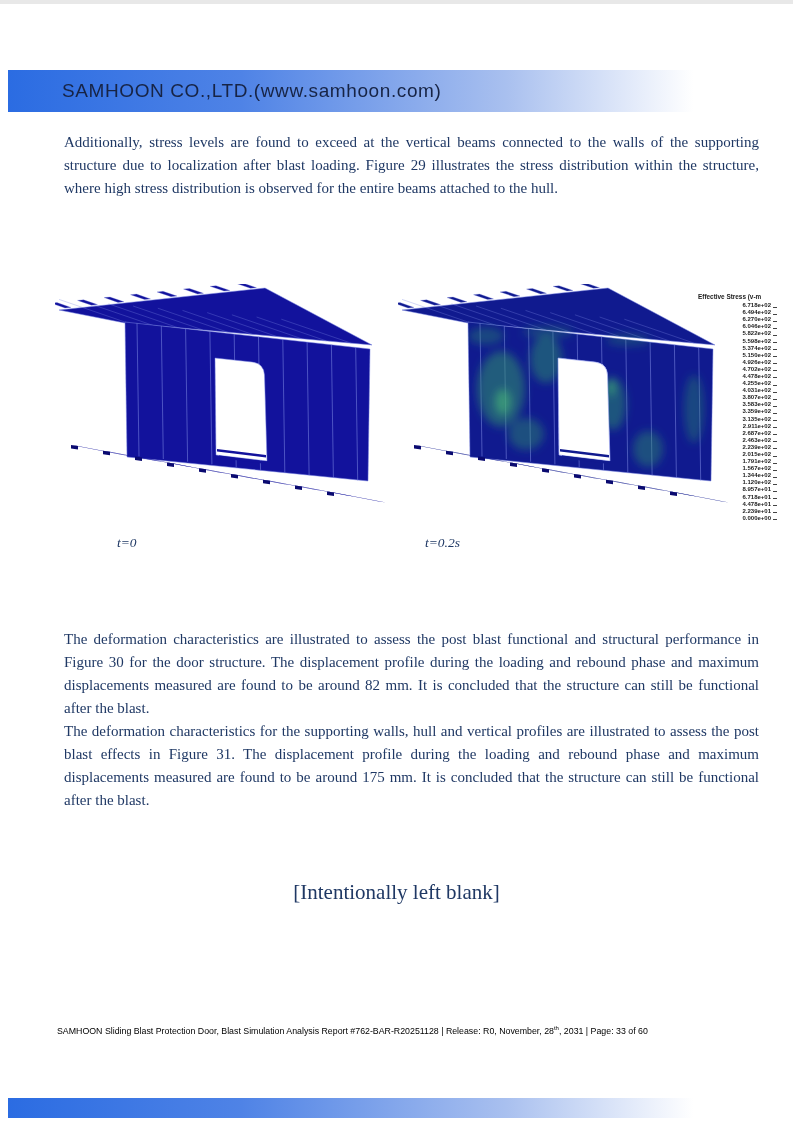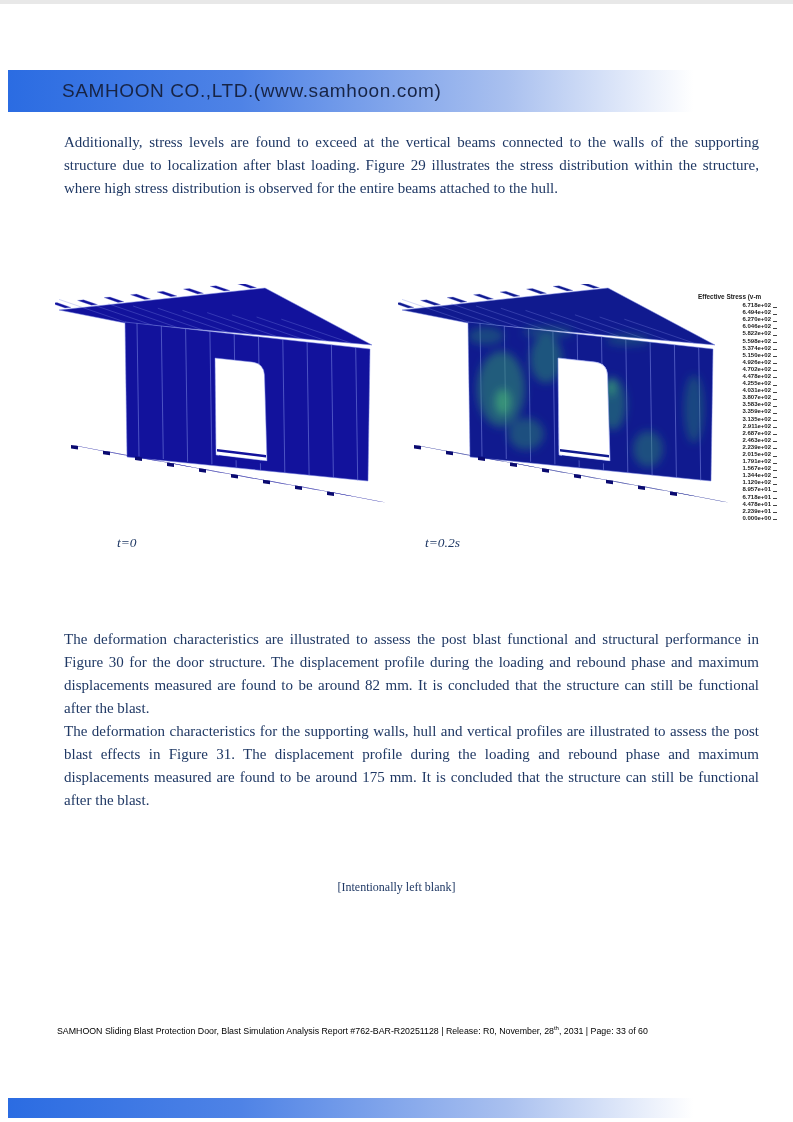--- a/index.html
+++ b/index.html
@@ -16,21 +16,21 @@
     background:linear-gradient(to right,var(--bar-blue) 0%,#4f83e6 30%,#a9c0ef 64%,#ffffff 88%);}
   .bar-top{top:66px;height:42px;display:flex;align-items:center;}
   .bar-bottom{top:1094px;height:20px;}
   .company{font-family:"Liberation Sans",sans-serif;font-size:19px;letter-spacing:.6px;
     color:var(--header-text);padding-left:54px;white-space:nowrap;}
   
   .para{position:absolute;left:64px;width:695px;font-size:15px;line-height:23px;
     color:var(--navy);text-align:justify;margin:0;}
   .p1{top:127px;} .p2{top:624px;} .p3{top:716px;}
   .blank-note{position:absolute;top:876px;left:0;width:793px;text-align:center;
-    font-size:12px;color:var(--navy);}
+    font-size:21px;color:var(--navy);}
   
   .fig-svg{position:absolute;top:280px;}
   .svg-left{left:55px;--m-main:var(--model-navy);--m-dark:var(--model-navy-dark);--m-line:var(--model-edge);}
   .svg-right{left:398px;--m-main:var(--model-navy-right);--m-dark:var(--model-navy-dark);--m-line:var(--model-edge);
     --g1:var(--stress-green);--g2:var(--stress-green-bright);}
   .time-label{position:absolute;top:531px;font-style:italic;font-size:13.5px;
     color:var(--navy);text-align:left;}
   .time-left{left:117px;width:70px;} .time-right{left:425px;width:85px;}
   .caption{position:absolute;top:562px;left:55px;width:683px;text-align:center;
     font-size:13px;font-style:italic;color:var(--navy);}

